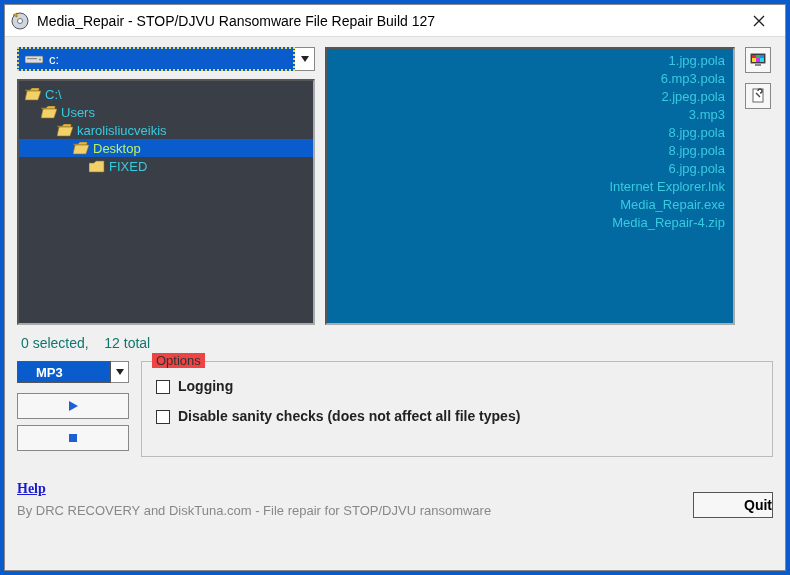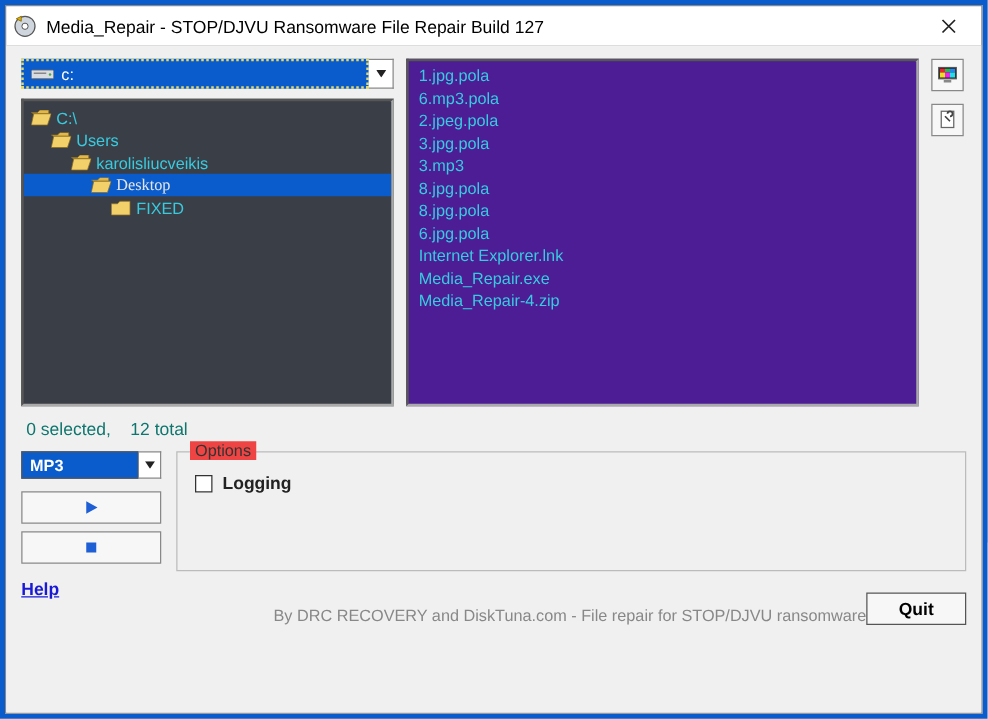--- a/index.html
+++ b/index.html
@@ -103,30 +103,30 @@
     align-items: center;
     height: 18px;
     padding-left: 6px;
     white-space: nowrap;
     font-size: 13px;
   }
   .tree-row .indent { display:inline-block; }
   .tree-row .folder-icon { margin-right: 4px; display:inline-flex; }
   .tree-row.selected {
     background: #0a5ccc;
-    color: #e5e5e5;
-    font-family: Liberation Serif, serif;
+    color: #bef264;
   }
   .file-pane {
     flex: 1;
-    background: #4c1d95;
+    background: #0369a1;
     border: 2px inset #aaa;
     color: #38cbe0;
     padding: 4px 8px;
     overflow: auto;
+    text-align: right;
   }
   .file-row {
     height: 18px;
     font-size: 13px;
     white-space: nowrap;
   }
   .right-buttons {
     width: 28px;
     display: flex;
     flex-direction: column;
@@ -158,21 +158,21 @@
     height: 22px;
     margin-bottom: 10px;
   }
   .format-combo {
     flex: 1;
     background: #0a5ccc;
     color: #fff;
     font-weight: bold;
     border: 1px solid #555;
     display: flex; align-items:center;
-    padding: 0 6px;
+    padding: 0 18px;
   }
   .format-drop {
     width: 18px;
     background: #fff;
     border: 1px solid #888;
     border-left: none;
     display:flex; align-items:center; justify-content:center;
   }
   .action-btn {
     height: 26px;
@@ -206,42 +206,42 @@
     gap: 8px;
   }
   .checkbox {
     width: 14px; height: 14px;
     border: 1.5px solid #333;
     background: #fff;
   }
   .footer-row {
     display: flex;
     align-items: center;
-    margin-top: 6px;
+    margin-top: 24px;
+    font-family: Liberation Serif, serif;
   }
   .help-link {
     color: #1a1ad6;
     text-decoration: underline;
     font-size: 14px;
     cursor: pointer;
     font-weight: bold;
   }
   .credits {
     margin-top: 6px;
     color: #888;
     font-size: 13px;
-    text-align: right;
   }
   .quit-btn {
     width: 80px; height: 26px;
     background: #f7f7f7;
     border: 1px solid #555;
     font-weight: bold;
     font-size: 14px;
-    display: flex; align-items:center; justify-content:center;
+    display: flex; align-items:center; justify-content:flex-end;
     cursor: pointer;
     margin-left: auto;
     margin-top: 6px;
   }
   .bottom-split {
     display:flex;
     align-items:flex-end;
   }
   .bottom-left { flex:1; }
 </style>
@@ -340,21 +340,20 @@
                 </span>
                 <span>FIXED</span>
               </div>
             </div>
         </div>
 
         <div class="file-pane" id="file-list">
             <div class="file-row">1.jpg.pola</div>
             <div class="file-row">6.mp3.pola</div>
             <div class="file-row">2.jpeg.pola</div>
-            <div class="file-row">3.jpg.pola</div>
             <div class="file-row">3.mp3</div>
             <div class="file-row">8.jpg.pola</div>
             <div class="file-row">8.jpg.pola</div>
             <div class="file-row">6.jpg.pola</div>
             <div class="file-row">Internet Explorer.lnk</div>
             <div class="file-row">Media_Repair.exe</div>
             <div class="file-row">Media_Repair-4.zip</div>
           </div>
 
         <div class="right-buttons">
@@ -409,20 +408,24 @@
             </svg>
           </div>
         </div>
 
         <div class="options-box">
           <span class="legend">Options</span>
           <div class="opt-row">
             <span class="checkbox"></span>
             <span>Logging</span>
           </div>
+          <div class="opt-row">
+            <span class="checkbox"></span>
+            <span>Disable sanity checks (does not affect all file types)</span>
+          </div>
         </div>
       </div>
 
       <div class="bottom-split">
         <div class="bottom-left">
           <div class="footer-row">
             <span class="help-link">Help</span>
           </div>
           <div class="credits">By DRC RECOVERY and DiskTuna.com - File repair for STOP/DJVU ransomware</div>
         </div>

